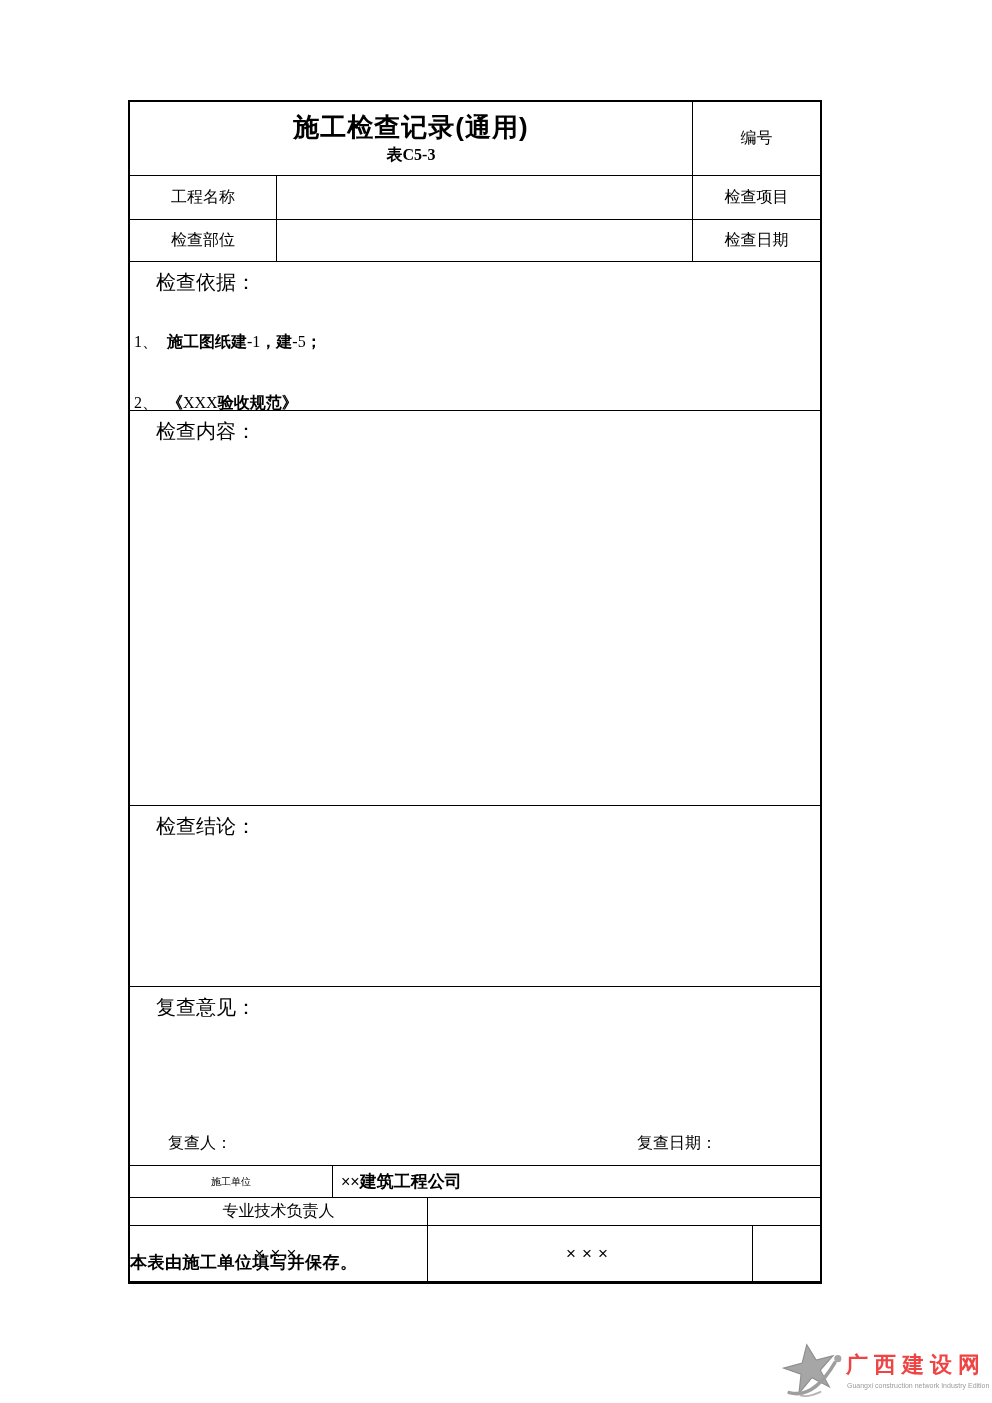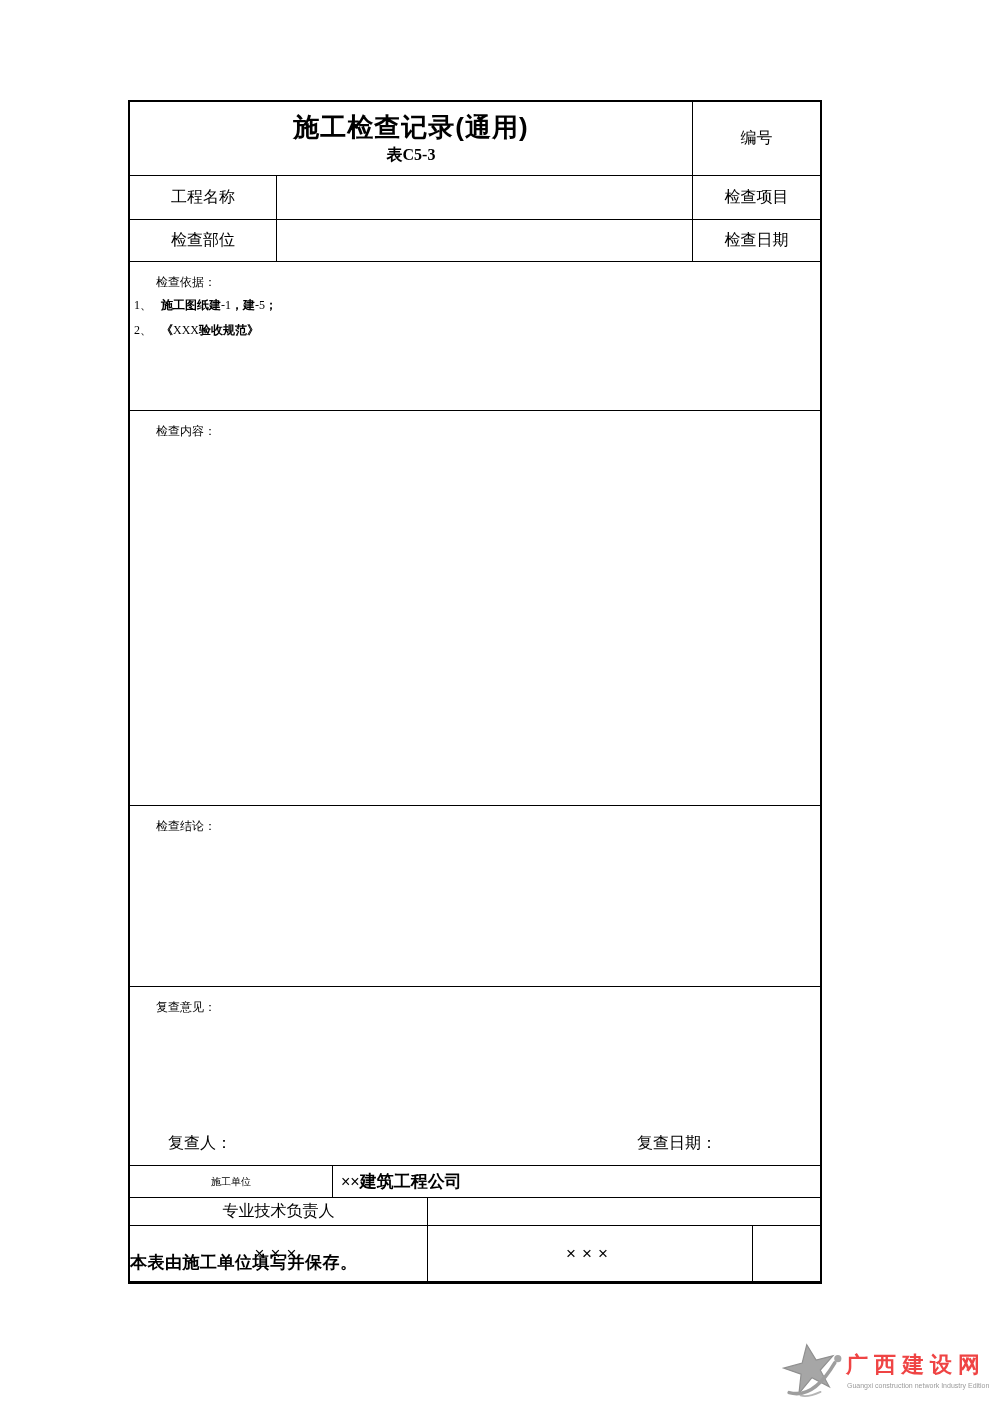--- a/index.html
+++ b/index.html
@@ -30,22 +30,22 @@
   .r-info2{height:42px;}
   .label-cell{width:147px;display:flex;align-items:center;justify-content:center;font-size:16px;}
   .value-cell{flex:1;}
   .rlabel-cell{width:127px;display:flex;align-items:center;justify-content:center;font-size:16px;}
 
   
   .r-basis{height:140px;display:block;}
   .r-content{height:386px;display:block;}
   .r-conclusion{height:172px;display:block;}
   .r-review{height:170px;display:block;position:relative;}
-  .section-label{font-size:12px;margin:9px 0 0 26px;line-height:22px;}
-  .basis-line{font-size:12px;margin-left:4px;line-height:25px;}
+  .section-label{font-size:20px;margin:9px 0 0 26px;line-height:22px;}
+  .basis-line{font-size:16px;margin-left:4px;line-height:25px;margin-top:36px;}
   .basis-line:first-of-type{margin-top:7px;}
   .num{font-family:"Liberation Serif",serif;margin-right:9px;}
   .b{font-weight:bold;}
   .sp{font-family:"Liberation Serif",serif;}
   .review-footer{position:absolute;left:0;right:0;bottom:10px;height:22px;font-size:16px;}
   .reviewer-label{position:absolute;left:38px;}
   .review-date-label{position:absolute;left:507px;}
 
   
   .r-unit{height:32px;}

